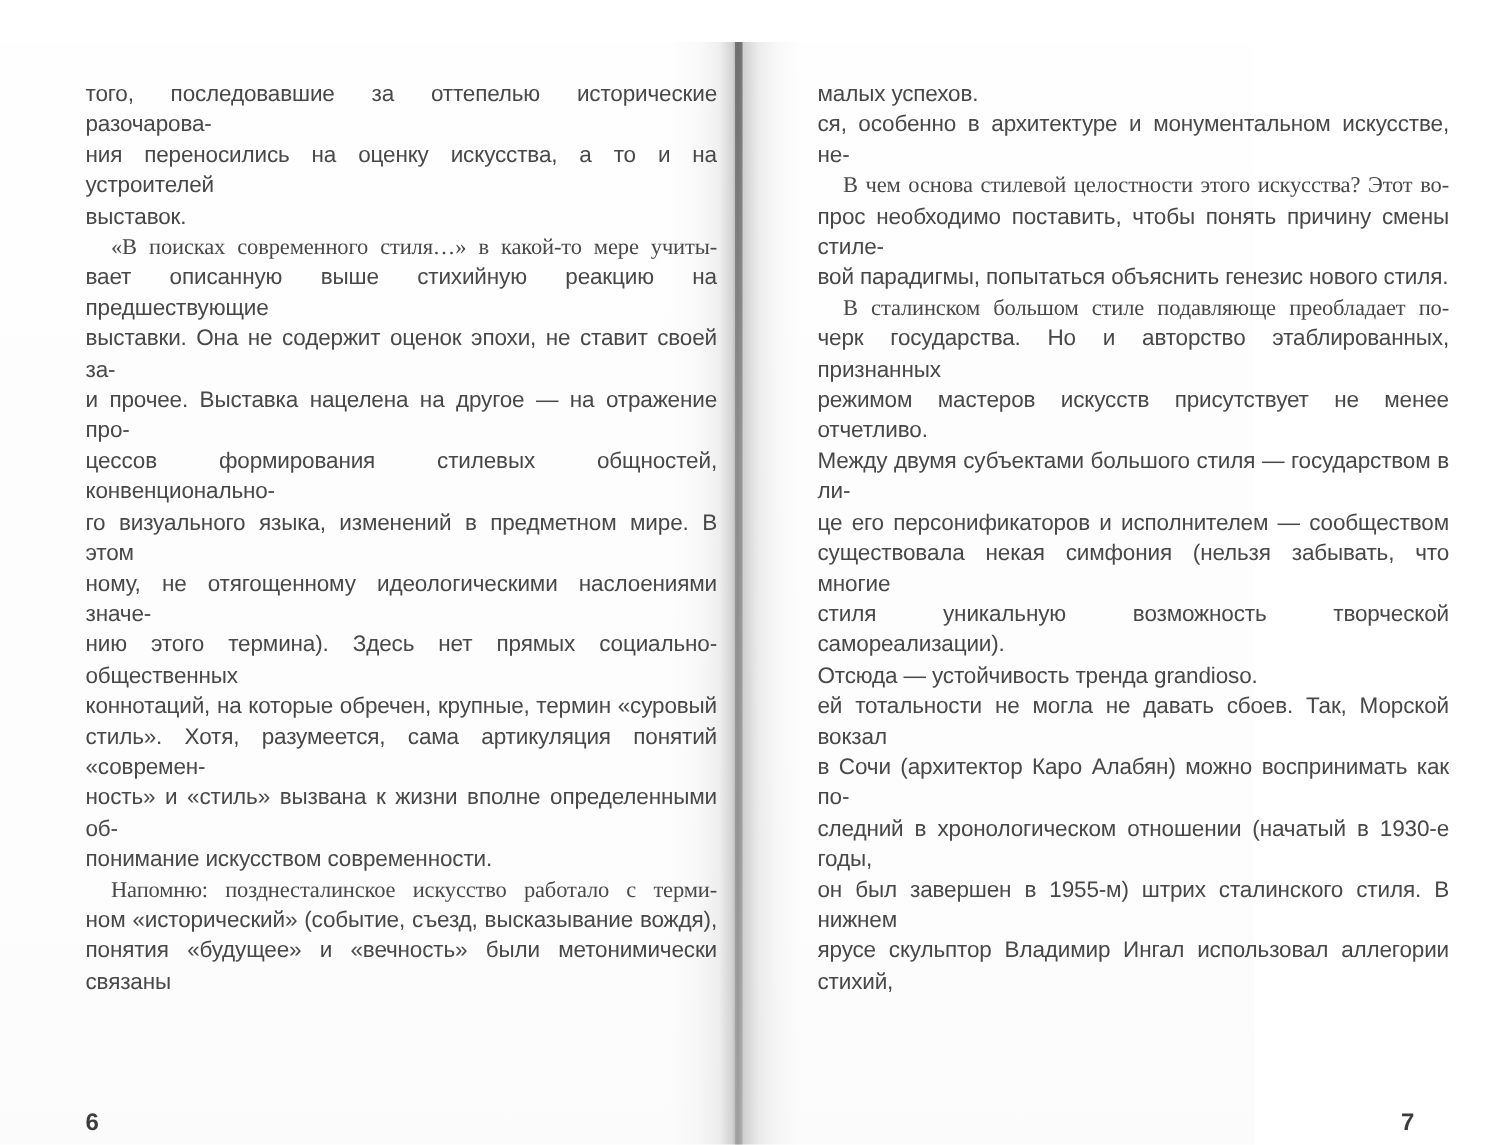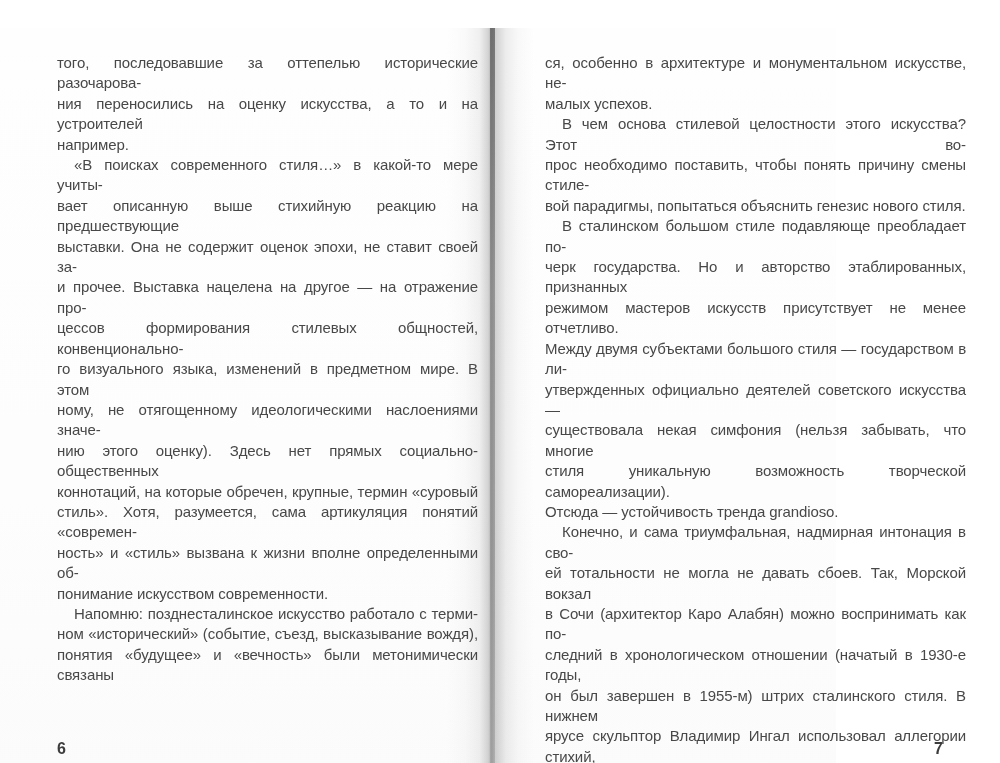--- a/index.html
+++ b/index.html
@@ -58,21 +58,21 @@
     letter-spacing: -0.1px;
   }
   .page-text.pg-left  { left: 57px; }
   .page-text.pg-right { left: 545px; }
   .line {
     text-align: justify;
     text-align-last: justify;
     min-height: 20.4px;
   }
   .line.pend { text-align-last: left; }
-  .line.indent { text-indent: 17px; }
+  .line.indent { text-indent: 17px; font-family: Liberation Serif, serif; }
   .pagenum {
     position: absolute;
     top: 712px;
     font-size: 16px;
     font-weight: bold;
     color: #3d3d3d;
     line-height: 18px;
   }
   .pagenum.pn-left  { left: 57px; }
   .pagenum.pn-right { left: 934px; }
@@ -81,53 +81,52 @@
 <body>
 
 <div class="spread">
 
   <div class="gutter"></div>
   <div class="gutter-core"></div>
 
   <div class="page-text pg-left">
       <div class="line">того, последовавшие за оттепелью исторические разочарова-</div>
       <div class="line">ния переносились на оценку искусства, а то и на устроителей</div>
-      <div class="line pend">например.</div>
+      <div class="line pend">выставок.</div>
       <div class="line indent">«В поисках современного стиля…» в какой-то мере учиты-</div>
       <div class="line">вает описанную выше стихийную реакцию на предшествующие</div>
       <div class="line">выставки. Она не содержит оценок эпохи, не ставит своей за-</div>
       <div class="line">и прочее. Выставка нацелена на другое — на отражение про-</div>
       <div class="line">цессов формирования стилевых общностей, конвенционально-</div>
       <div class="line">го визуального языка, изменений в предметном мире. В этом</div>
       <div class="line">ному, не отягощенному идеологическими наслоениями значе-</div>
-      <div class="line">нию этого оценку). Здесь нет прямых социально-общественных</div>
+      <div class="line">нию этого термина). Здесь нет прямых социально-общественных</div>
       <div class="line">коннотаций, на которые обречен, крупные, термин «суровый</div>
       <div class="line">стиль». Хотя, разумеется, сама артикуляция понятий «современ-</div>
       <div class="line">ность» и «стиль» вызвана к жизни вполне определенными об-</div>
       <div class="line pend">понимание искусством современности.</div>
       <div class="line indent">Напомню: позднесталинское искусство работало с терми-</div>
       <div class="line">ном «исторический» (событие, съезд, высказывание вождя),</div>
       <div class="line">понятия «будущее» и «вечность» были метонимически связаны</div>
     </div>
 
   <div class="page-text pg-right">
+      <div class="line pend">малых успехов.</div>
       <div class="line">ся, особенно в архитектуре и монументальном искусстве, не-</div>
-      <div class="line pend">малых успехов.</div>
       <div class="line indent">В чем основа стилевой целостности этого искусства? Этот во-</div>
       <div class="line">прос необходимо поставить, чтобы понять причину смены стиле-</div>
       <div class="line pend">вой парадигмы, попытаться объяснить генезис нового стиля.</div>
       <div class="line indent">В сталинском большом стиле подавляюще преобладает по-</div>
       <div class="line">черк государства. Но и авторство этаблированных, признанных</div>
       <div class="line">режимом мастеров искусств присутствует не менее отчетливо.</div>
       <div class="line">Между двумя субъектами большого стиля — государством в ли-</div>
-      <div class="line">утвержденных официально деятелей советского искусства —</div>
+      <div class="line">це его персонификаторов и исполнителем — сообществом</div>
       <div class="line">существовала некая симфония (нельзя забывать, что многие</div>
       <div class="line">стиля уникальную возможность творческой самореализации).</div>
       <div class="line pend">Отсюда — устойчивость тренда grandioso.</div>
-      <div class="line indent">Конечно, и сама триумфальная, надмирная интонация в сво-</div>
       <div class="line">ей тотальности не могла не давать сбоев. Так, Морской вокзал</div>
       <div class="line">в Сочи (архитектор Каро Алабян) можно воспринимать как по-</div>
       <div class="line">следний в хронологическом отношении (начатый в 1930-е годы,</div>
       <div class="line">он был завершен в 1955-м) штрих сталинского стиля. В нижнем</div>
       <div class="line">ярусе скульптор Владимир Ингал использовал аллегории стихий,</div>
     </div>
 
   <div class="pagenum pn-left">6</div>
 
   <div class="pagenum pn-right">7</div>

